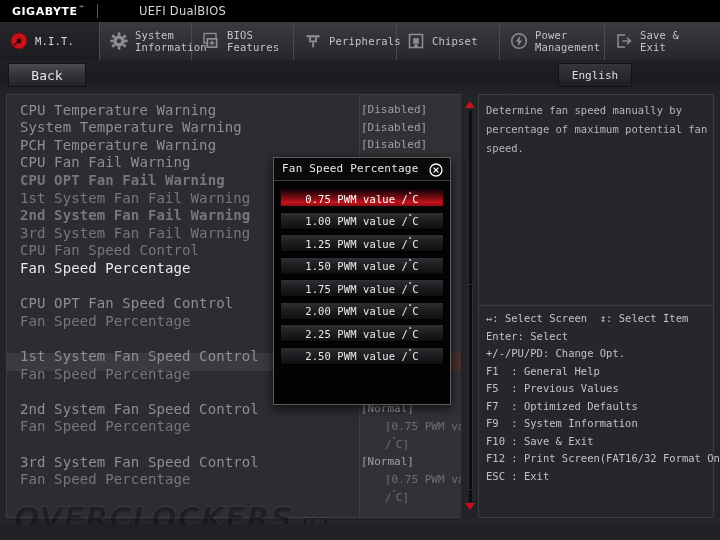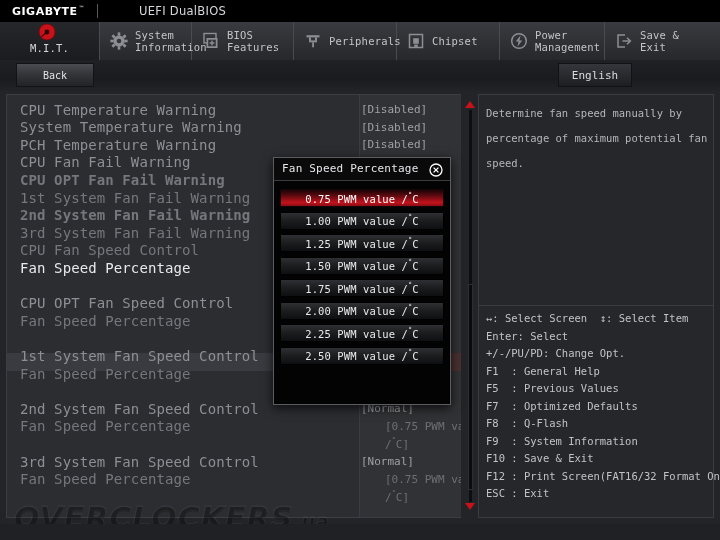--- a/index.html
+++ b/index.html
@@ -71,21 +71,20 @@
     display: flex;
     align-items: center;
     padding: 0 9px;
     border-right: 1px solid #4a4b50;
     box-sizing: border-box;
     position: relative;
   }
   .nav-tab.active {
     background: linear-gradient(to bottom, #26272b 0%, #1b1c20 100%);
     border-right: 1px solid #4a4b50;
-    flex-direction: column;
   }
   .nav-ico {
     width: 20px; height: 20px;
     margin-right: 6px;
     flex: 0 0 auto;
     display: flex;
     align-items: center;
     justify-content: center;
   }
   .nav-label {
@@ -99,27 +98,27 @@
 
   
   #subbar {
     position: absolute;
     left: 0; top: 60px;
     width: 720px; height: 32px;
     background: linear-gradient(to bottom, #202125 0%, #1a1b1f 60%, #232428 100%);
   }
   #back-button {
     position: absolute;
-    left: 16px; top: 3px;
+    left: 8px; top: 3px;
     width: 76px; height: 22px;
     background: linear-gradient(to bottom, #4b4c51 0%, #35363a 45%, #222327 100%);
     border: 1px solid #121317;
     display: flex; align-items: center; justify-content: center;
     color: #e2e3e6;
-    font-size: 10px;
+    font-size: 13px;
   }
   .topright-btn {
     position: absolute;
     top: 3px; height: 22px;
     background: linear-gradient(to bottom, #35363b 0%, #2a2b2f 50%, #1d1e22 100%);
     border: 1px solid #111216;
     display: flex; align-items: center; justify-content: center;
     color: #dadbde;
     font-size: 11px;
   }
@@ -234,21 +233,21 @@
     background: #26272b;
     border: 1px solid #3b3c41;
     box-sizing: border-box;
   }
   #help-desc {
     position: absolute;
     left: 7px; top: 6px;
     width: 222px;
     color: #b5b6ba;
     font-size: 10.5px;
-    line-height: 25px;
+    line-height: 19px;
   }
   #help-divider {
     position: absolute;
     left: 0; top: 210px;
     width: 234px; height: 1px;
     background: #3b3c41;
   }
   #help-keys {
     position: absolute;
     left: 7px; top: 215px;
@@ -561,21 +560,20 @@
   <div id="help-panel">
     <div id="help-desc">Determine fan speed manually by percentage of maximum potential fan speed.</div>
     <div id="help-divider"></div>
     <div id="help-keys">
         <div class="keyline">↔: Select Screen  ↕: Select Item</div>
         <div class="keyline">Enter: Select</div>
         <div class="keyline">+/-/PU/PD: Change Opt.</div>
         <div class="keyline">F1  : General Help</div>
         <div class="keyline">F5  : Previous Values</div>
         <div class="keyline">F7  : Optimized Defaults</div>
-        <div class="keyline">F8  : Q-Flash</div>
         <div class="keyline">F9  : System Information</div>
         <div class="keyline">F10 : Save &amp; Exit</div>
         <div class="keyline">F12 : Print Screen(FAT16/32 Format Only)</div>
         <div class="keyline">ESC : Exit</div>
       </div>
   </div>
 
   <div id="modal">
     <div id="modal-header">
       <div id="modal-title">Fan Speed Percentage</div>

